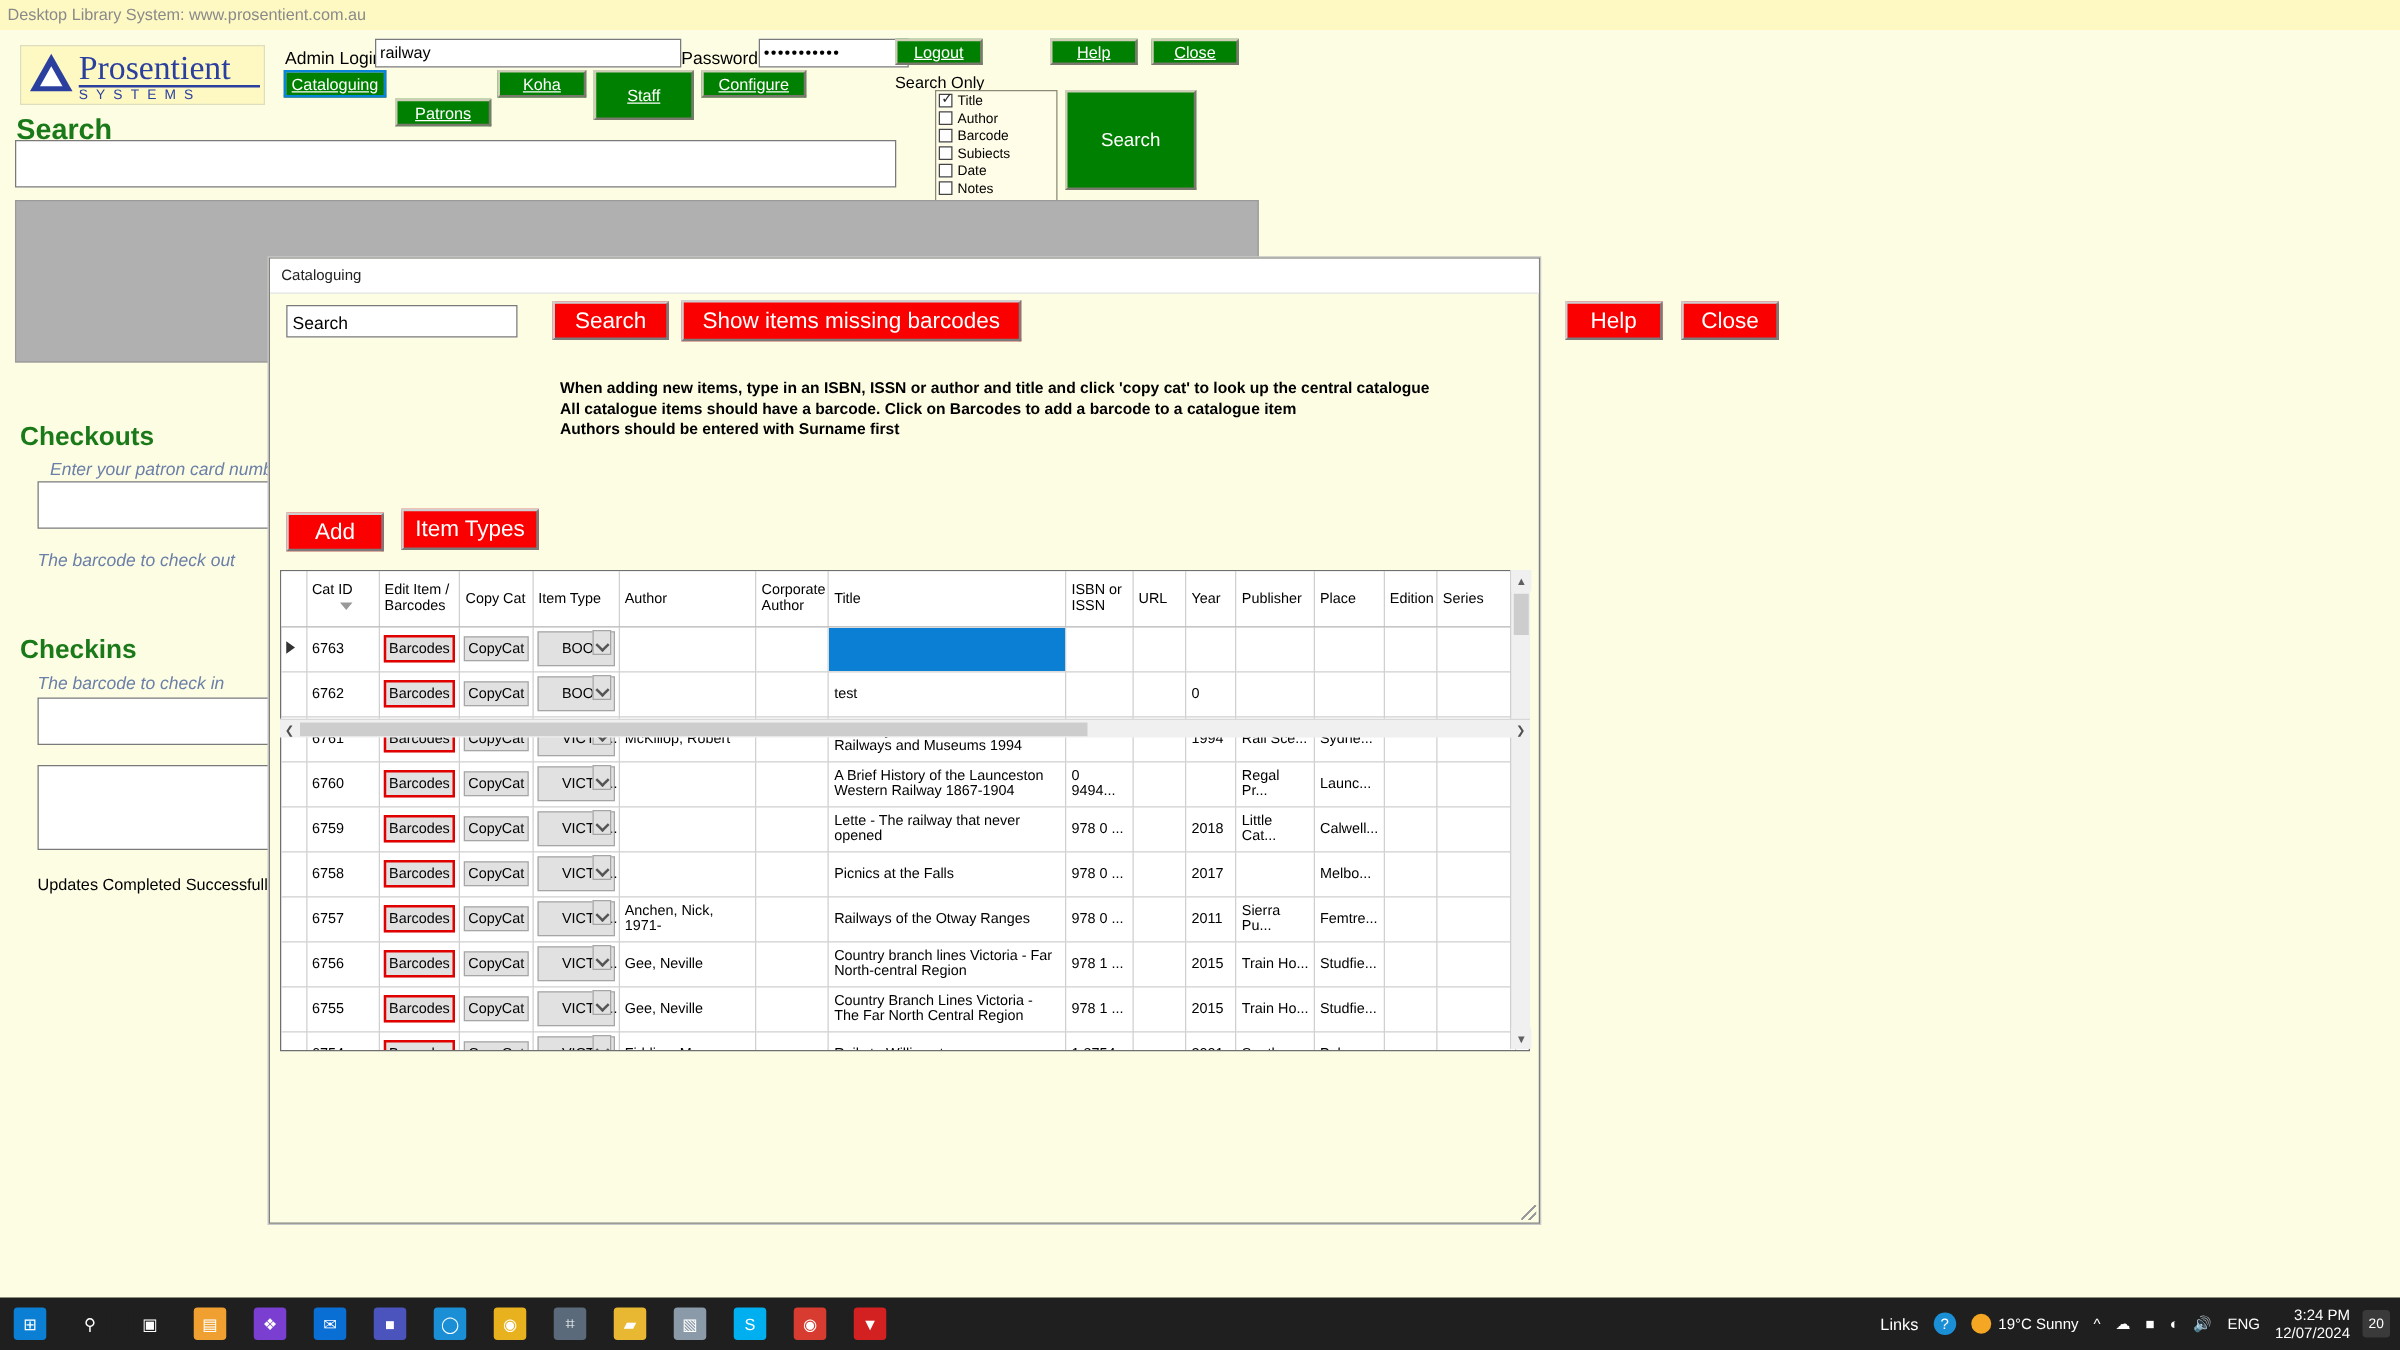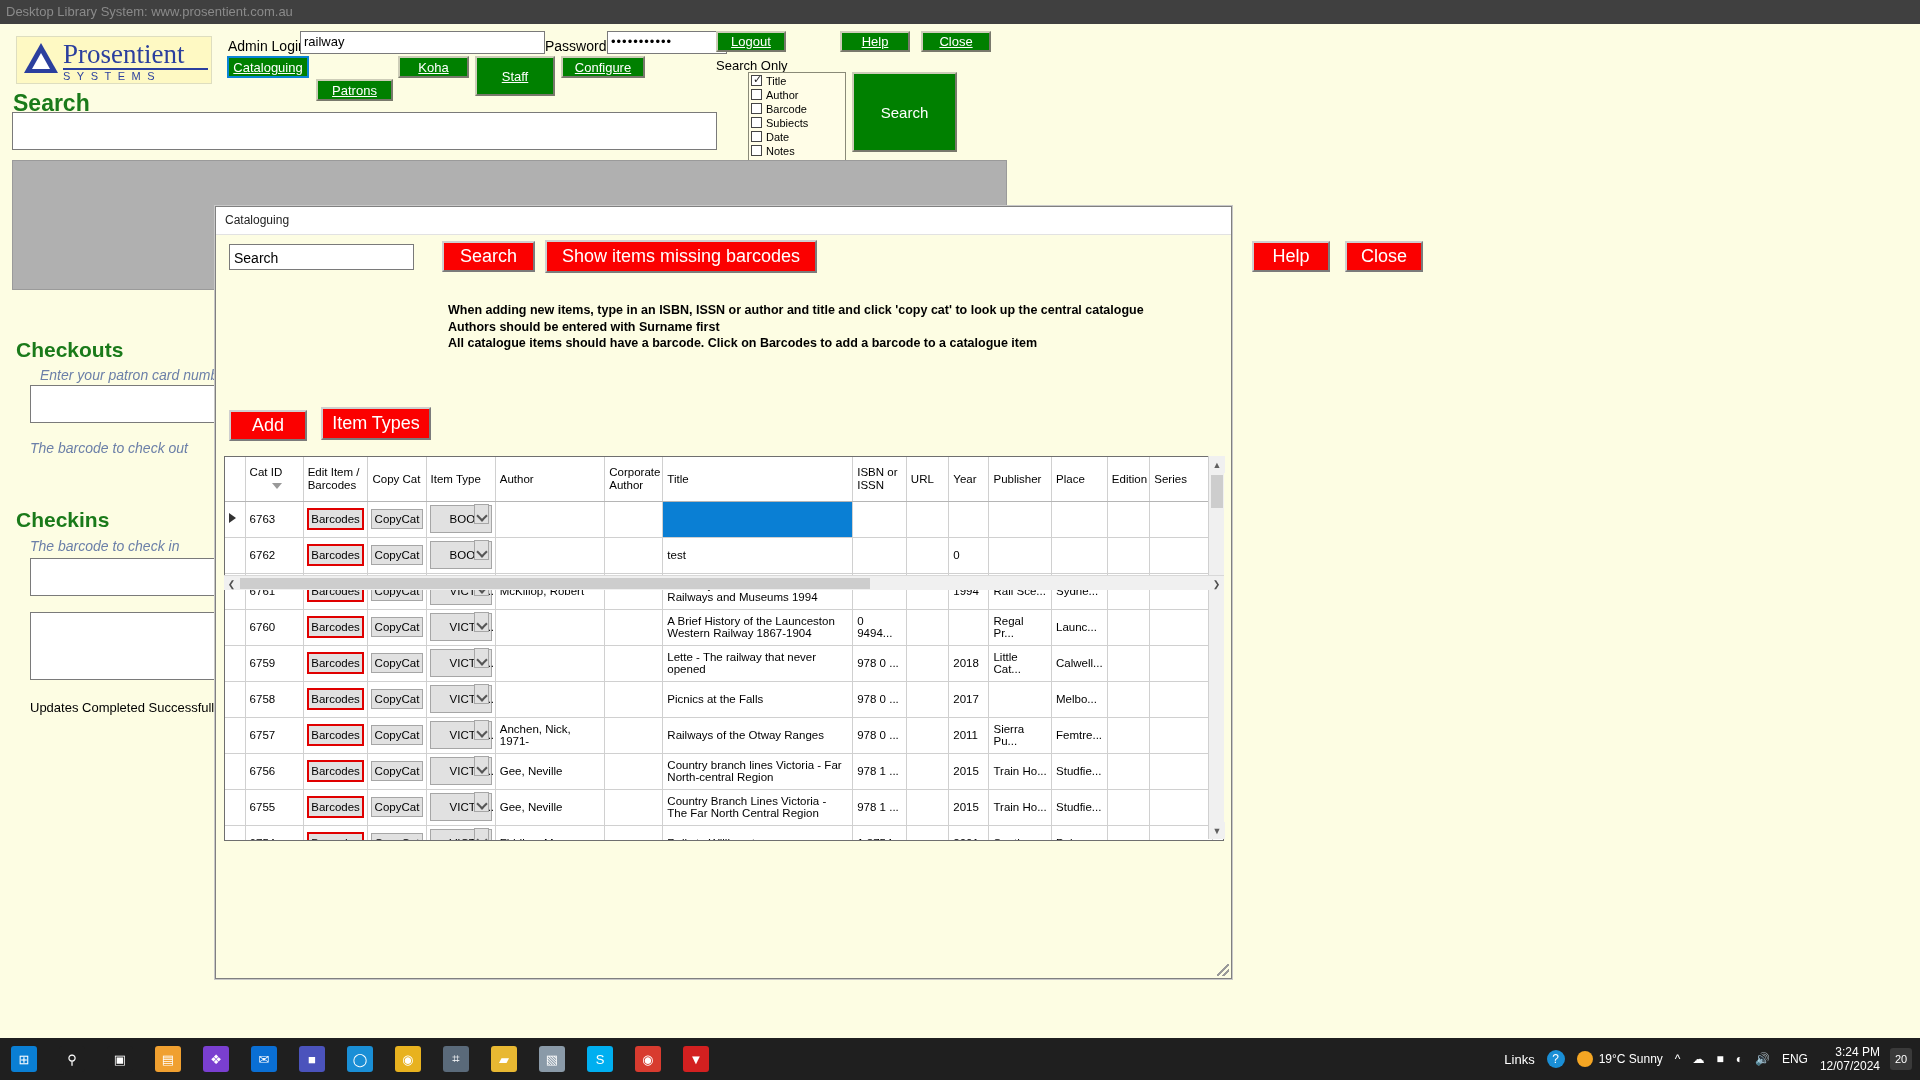--- a/index.html
+++ b/index.html
@@ -8,21 +8,21 @@
     width:1920px; height:1080px; overflow:hidden;
     background:#fdfde3;
     font-family:"Liberation Sans", sans-serif;
     position:relative;
     -webkit-font-smoothing: antialiased;
   }
 
   
   #titlestrip {
     position:absolute; left:0; top:0; width:1920px; height:24px;
-    background:#404040;
+    background:#fef9c3;
     color:#8a8a8a; font-size:13px; line-height:24px; padding-left:6px;
   }
 
   
   #appbg {
     position:absolute; left:0; top:24px; width:1920px; height:1024px;
     background:#fdfde3;
   }
 
   
@@ -313,22 +313,22 @@
   </div>
 
   <div id="dlg-search-input">Search</div>
   <div class="rbtn" id="dlg-search-btn">Search</div>
   <div class="rbtn" id="dlg-missing-btn">Show items missing barcodes</div>
   <div class="rbtn" id="dlg-help-btn">Help</div>
   <div class="rbtn" id="dlg-close-btn">Close</div>
 
   <div id="dlg-info">
     <div>When adding new items, type in an ISBN, ISSN or author and title and click 'copy cat' to look up the central catalogue</div>
+    <div>All catalogue items should have a barcode.  Click on Barcodes to add a barcode to a catalogue item</div>
     <div>Authors should be entered with Surname first</div>
-    <div>All catalogue items should have a barcode.  Click on Barcodes to add a barcode to a catalogue item</div>
   </div>
 
   <div class="rbtn" id="dlg-add-btn">Add</div>
   <div class="rbtn" id="dlg-itemtypes-btn">Item Types</div>
 
   <div id="grid">
     <div id="gridbox">
       <table class="g">
         <colgroup>
           <col style="width:18px">

